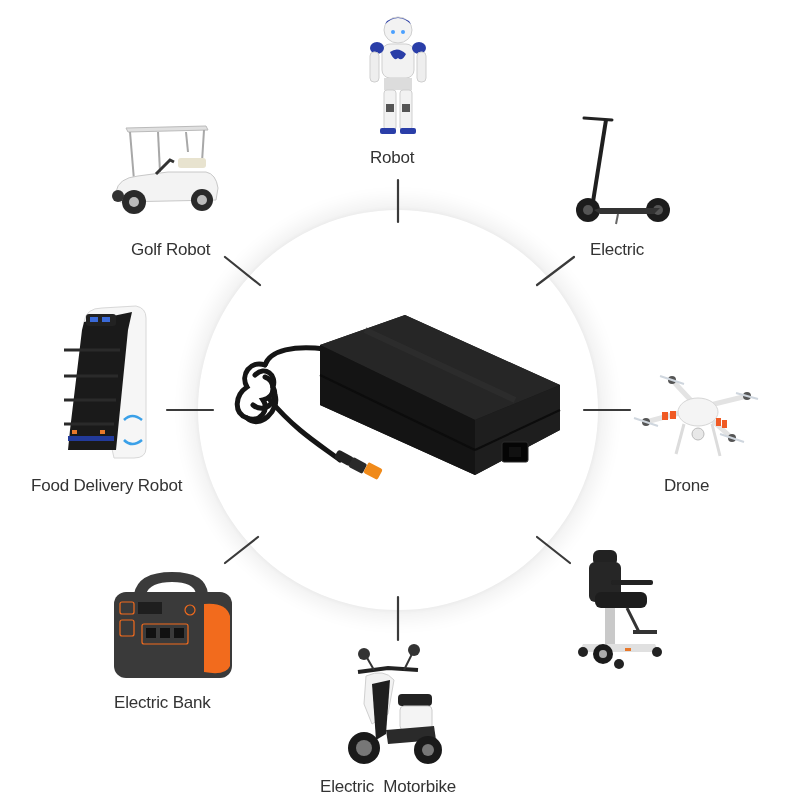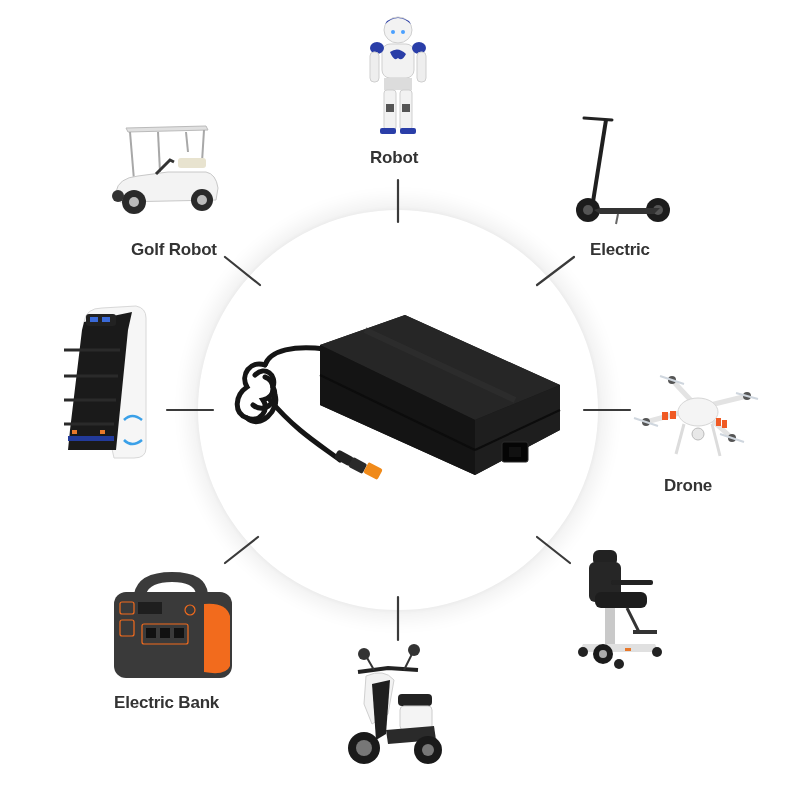--- a/index.html
+++ b/index.html
@@ -1,20 +1,20 @@
 <!DOCTYPE html>
 <html><head>
 <meta charset="utf-8">
 <style>
   html,body{margin:0;padding:0;background:#ffffff;}
   body{width:800px;height:800px;position:relative;overflow:hidden;font-family:"Liberation Sans",sans-serif;}
   .stage{position:absolute;left:0;top:0;width:800px;height:800px;}
   .ring{position:absolute;left:198px;top:210px;width:400px;height:400px;border-radius:50%;
         background:#ffffff;box-shadow:0 0 18px 10px rgba(0,0,0,0.06), 0 0 4px 1px rgba(0,0,0,0.04);}
-  .label{position:absolute;font-weight:bold;font-size:17px;color:#333333;white-space:pre;letter-spacing:-0.2px;}
+  .label{position:absolute;font-weight:normal;font-size:17px;color:#333333;white-space:pre;letter-spacing:-0.2px;}
   .item{position:absolute;}
   .item svg{display:block;}
   .lines{position:absolute;left:0;top:0;}
   .charger{position:absolute;left:225px;top:305px;}
 </style>
 </head>
 <body>
 
 <div class="stage">
 
@@ -164,20 +164,21 @@
       <path d="M34 40 L52 36 L48 90 L38 96Z" fill="#1f1f1f"></path>
       <rect x="60" y="50" width="34" height="12" rx="4" fill="#222"></rect>
       <rect x="62" y="62" width="32" height="24" rx="4" fill="#f4f4f4" stroke="#ccc"></rect>
       <path d="M48 86 L96 82 L98 96 L50 100Z" fill="#2a2a2a"></path>
       <circle cx="26" cy="104" r="16" fill="#1a1a1a"></circle>
         <circle cx="26" cy="104" r="8" fill="#777"></circle>
       <circle cx="90" cy="106" r="14" fill="#1a1a1a"></circle>
         <circle cx="90" cy="106" r="6" fill="#777"></circle>
     </svg>
   </div>
+  <div class="label" style="left:320px;top:777px;">Electric  Motorbike</div>
 
   <div class="item" style="left:108px;top:568px;">
     <svg width="128" height="116" viewBox="0 0 128 116">
       <path d="M26 26 Q30 4 64 4 Q98 4 100 26 L88 26 Q86 14 64 14 Q42 14 38 26Z" fill="#3b3b3b"></path>
       <rect x="6" y="24" width="118" height="86" rx="12" fill="#3a3a3a"></rect>
       <path d="M96 36 Q118 34 122 48 L122 98 Q118 108 96 104Z" fill="#f26b1d"></path>
       <g stroke="#f26b1d" stroke-width="1.2" fill="none">
         <rect x="12" y="34" width="14" height="12" rx="2"></rect>
         <rect x="12" y="52" width="14" height="16" rx="2"></rect>
         <rect x="34" y="56" width="46" height="20" rx="2"></rect>
@@ -205,20 +206,21 @@
           <line x1="2" y1="76" x2="56" y2="76"></line>
           <line x1="2" y1="100" x2="54" y2="100"></line>
           <line x1="2" y1="124" x2="52" y2="124"></line>
         </g>
       <path d="M62 120 Q70 112 80 120 M62 140 Q70 148 80 140" stroke="#3aa0e8" stroke-width="2.5" fill="none"></path>
       <rect x="6" y="136" width="46" height="5" fill="#223a9a"></rect>
       <rect x="10" y="130" width="5" height="4" fill="#e8782a"></rect>
         <rect x="38" y="130" width="5" height="4" fill="#e8782a"></rect>
     </svg>
   </div>
+  <div class="label" style="left:31px;top:476px;">Food Delivery Robot</div>
 
   <div class="item" style="left:108px;top:122px;">
     <svg width="118" height="100" viewBox="0 0 118 100">
       <path d="M18 6 L98 4 L100 8 L20 10Z" fill="#e0e0e0" stroke="#bbb"></path>
       <g stroke="#a8a8a8" stroke-width="2">
           <line x1="22" y1="10" x2="26" y2="58"></line>
           <line x1="50" y1="10" x2="52" y2="50"></line>
           <line x1="96" y1="8" x2="94" y2="40"></line>
           <line x1="78" y1="10" x2="80" y2="30"></line>
         </g>

